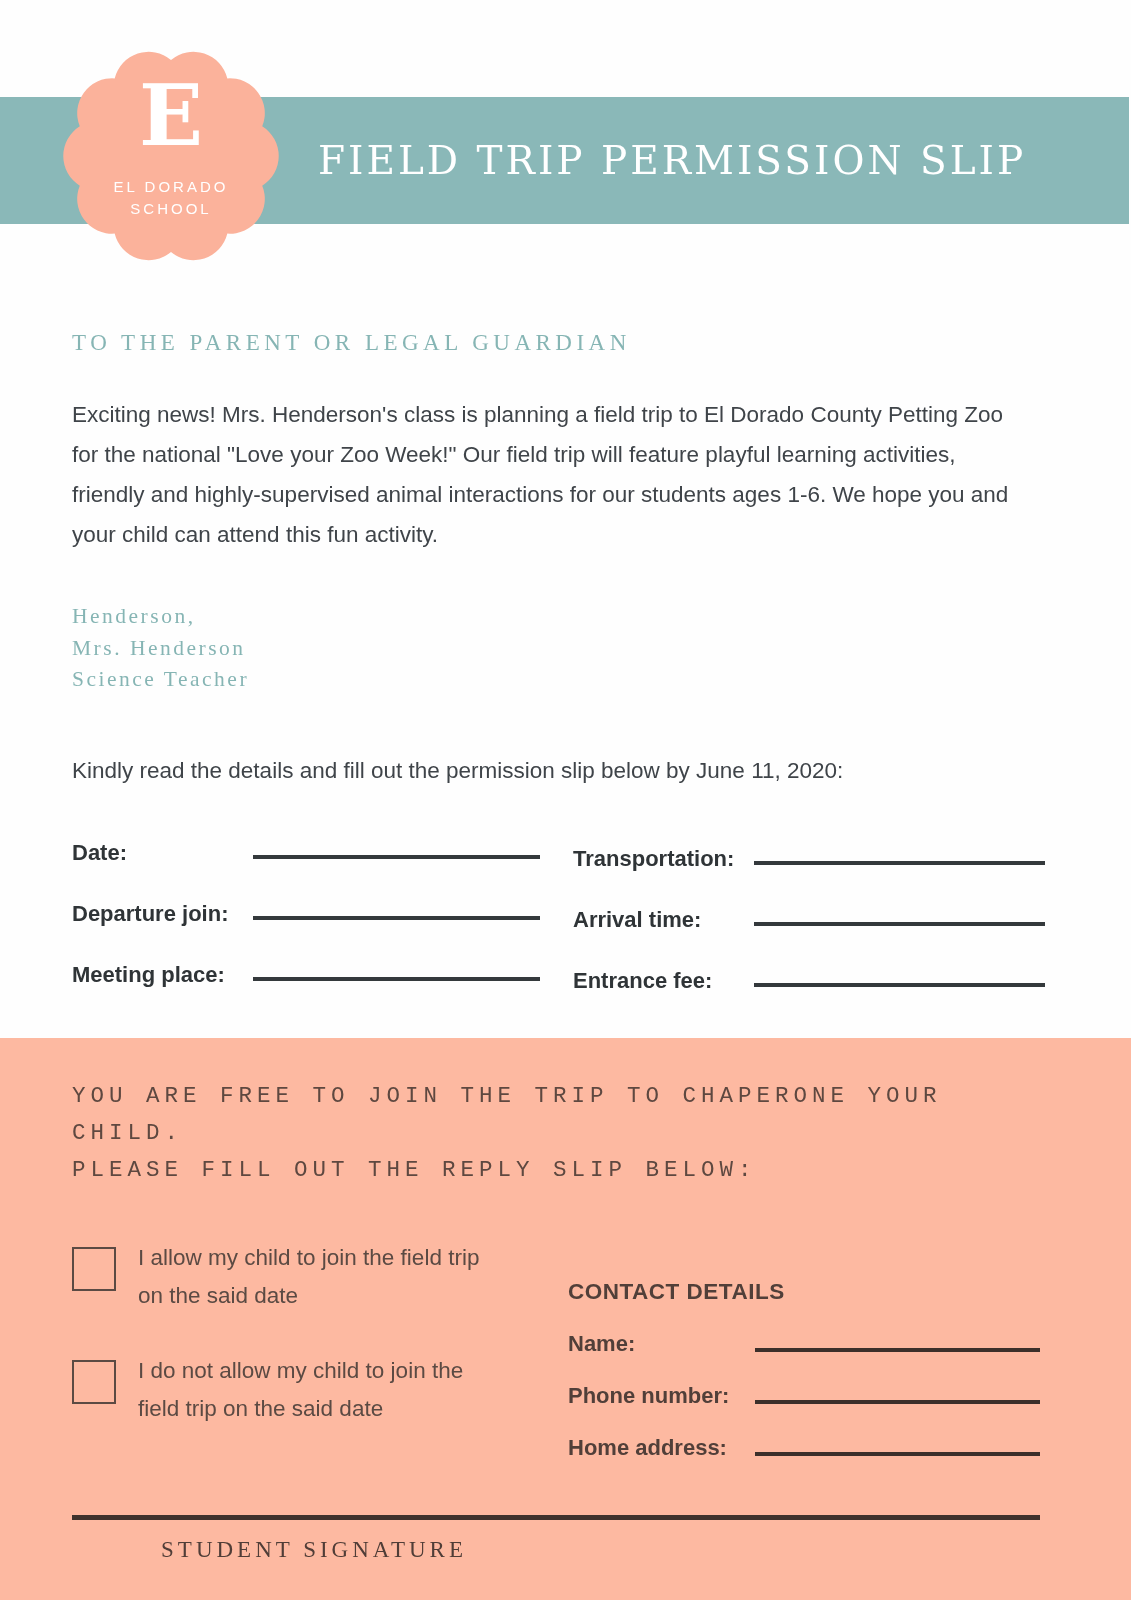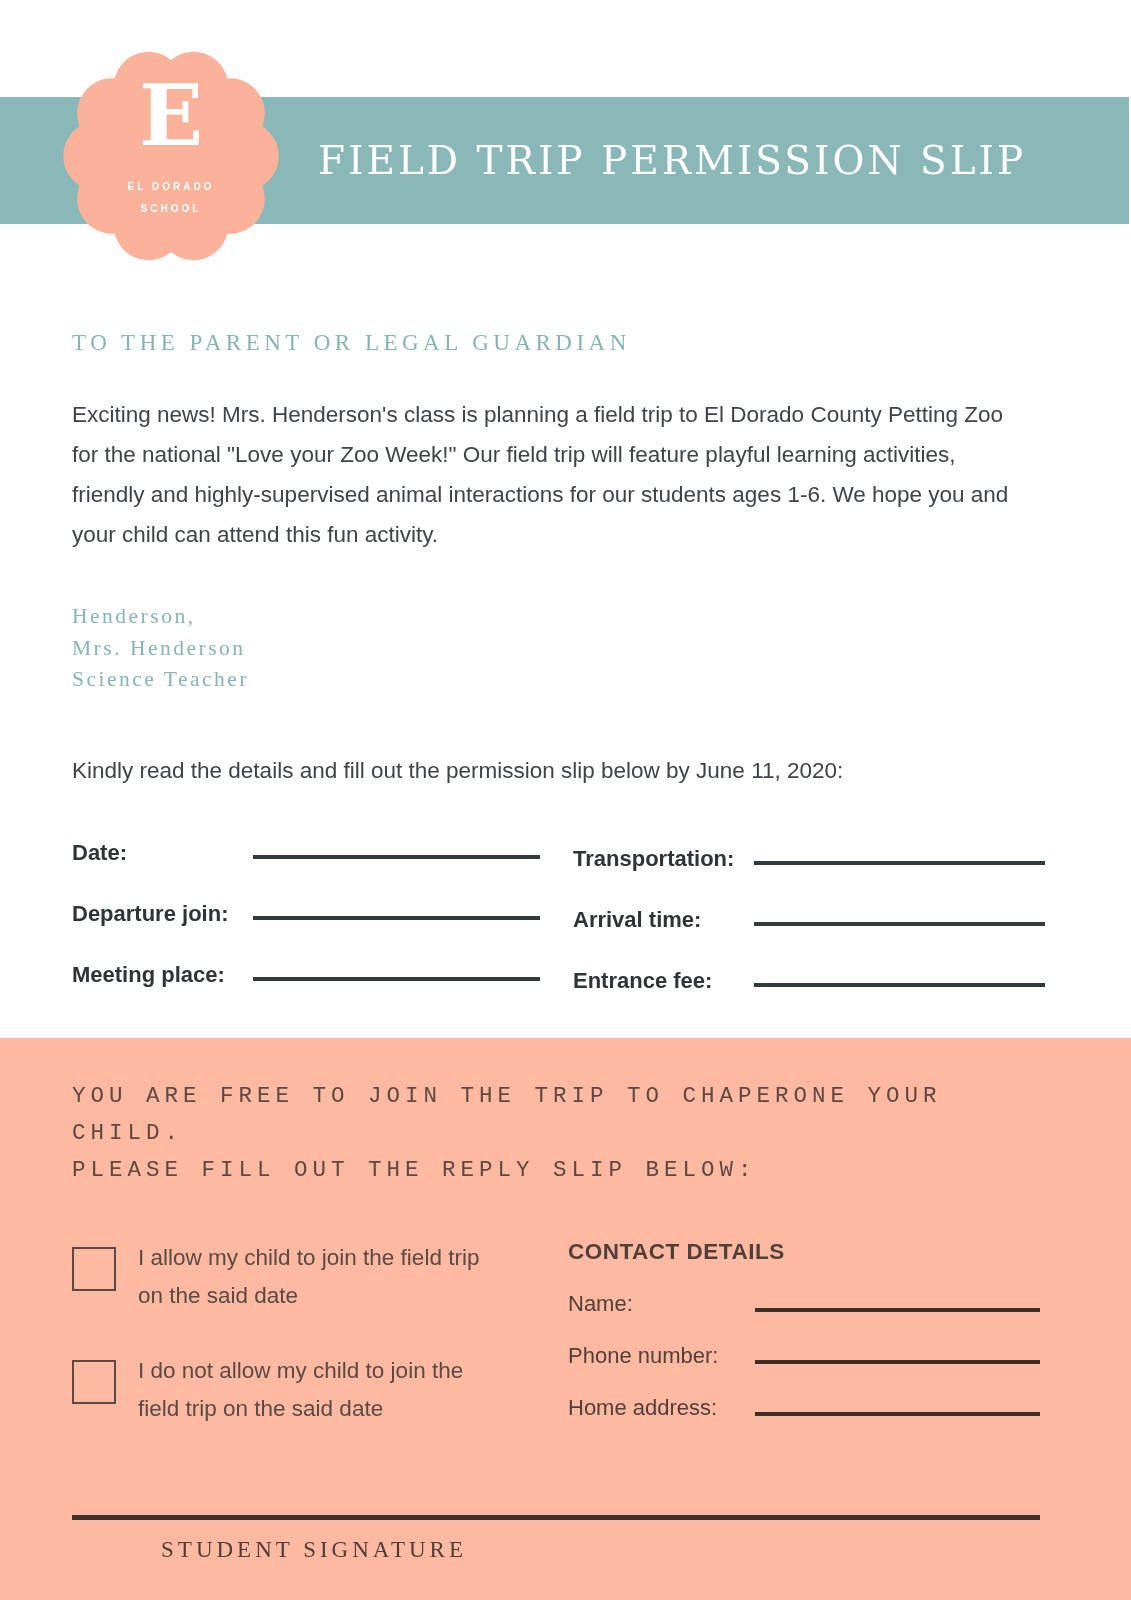--- a/index.html
+++ b/index.html
@@ -34,21 +34,21 @@
   .badge-content {
     position:absolute; inset:0;
     display:flex; flex-direction:column; align-items:center; justify-content:center;
     color:#ffffff; text-align:center;
   }
   .badge-initial {
     font-family:"DejaVu Serif", serif; font-weight:bold;
     font-size:84px; line-height:84px; margin-top:-18px; margin-bottom:18px;
   }
   .badge-school {
-    font-size:10px; letter-spacing:3px; line-height:22px; font-weight:700;
+    font-size:15px; letter-spacing:3px; line-height:22px; font-weight:400;
   }
 
   
   .letter { height:814px; padding:0 80px 0 72px; overflow:hidden; }
   .salutation {
     margin-top:106px;
     font-family:"Liberation Serif", serif;
     font-size:23px; letter-spacing:4.5px;
     color:#86b5b4;
   }
@@ -98,28 +98,28 @@
   .option { display:flex; margin-bottom:37px; }
   .option-box {
     width:44px; height:44px; flex:none;
     border:2px solid #5b4a43; margin-top:8px;
     background:transparent;
   }
   .option-label {
     margin-left:22px; width:348px;
     font-size:22.5px; line-height:38px; color:#5b4a43;
   }
-  .contact { flex:1; }
+  .contact { flex:1;margin-top:40px; }
   .contact-heading {
     font-weight:bold; font-size:22.5px; letter-spacing:0.5px; color:#513f39;
   }
   .contact-row { display:flex; align-items:flex-end; height:26px; margin-top:26px; }
   .contact-label {
     width:187px; flex:none;
-    font-weight:normal; font-size:22px; line-height:26px; color:#513f39;
+    font-weight:bold; font-size:22px; line-height:26px; color:#513f39;
   }
   .contact-line { flex:1; height:4px; background:#3c2f2a; margin-bottom:5px; }
 
   
   .signatures { display:flex; margin-top:50px; }
   .sig-block { flex:1; }
   .sig-line { height:5px; background:#3f322d; }
   .sig-label {
     margin-top:17px; text-align:center;
     font-family:"Liberation Serif", serif;

